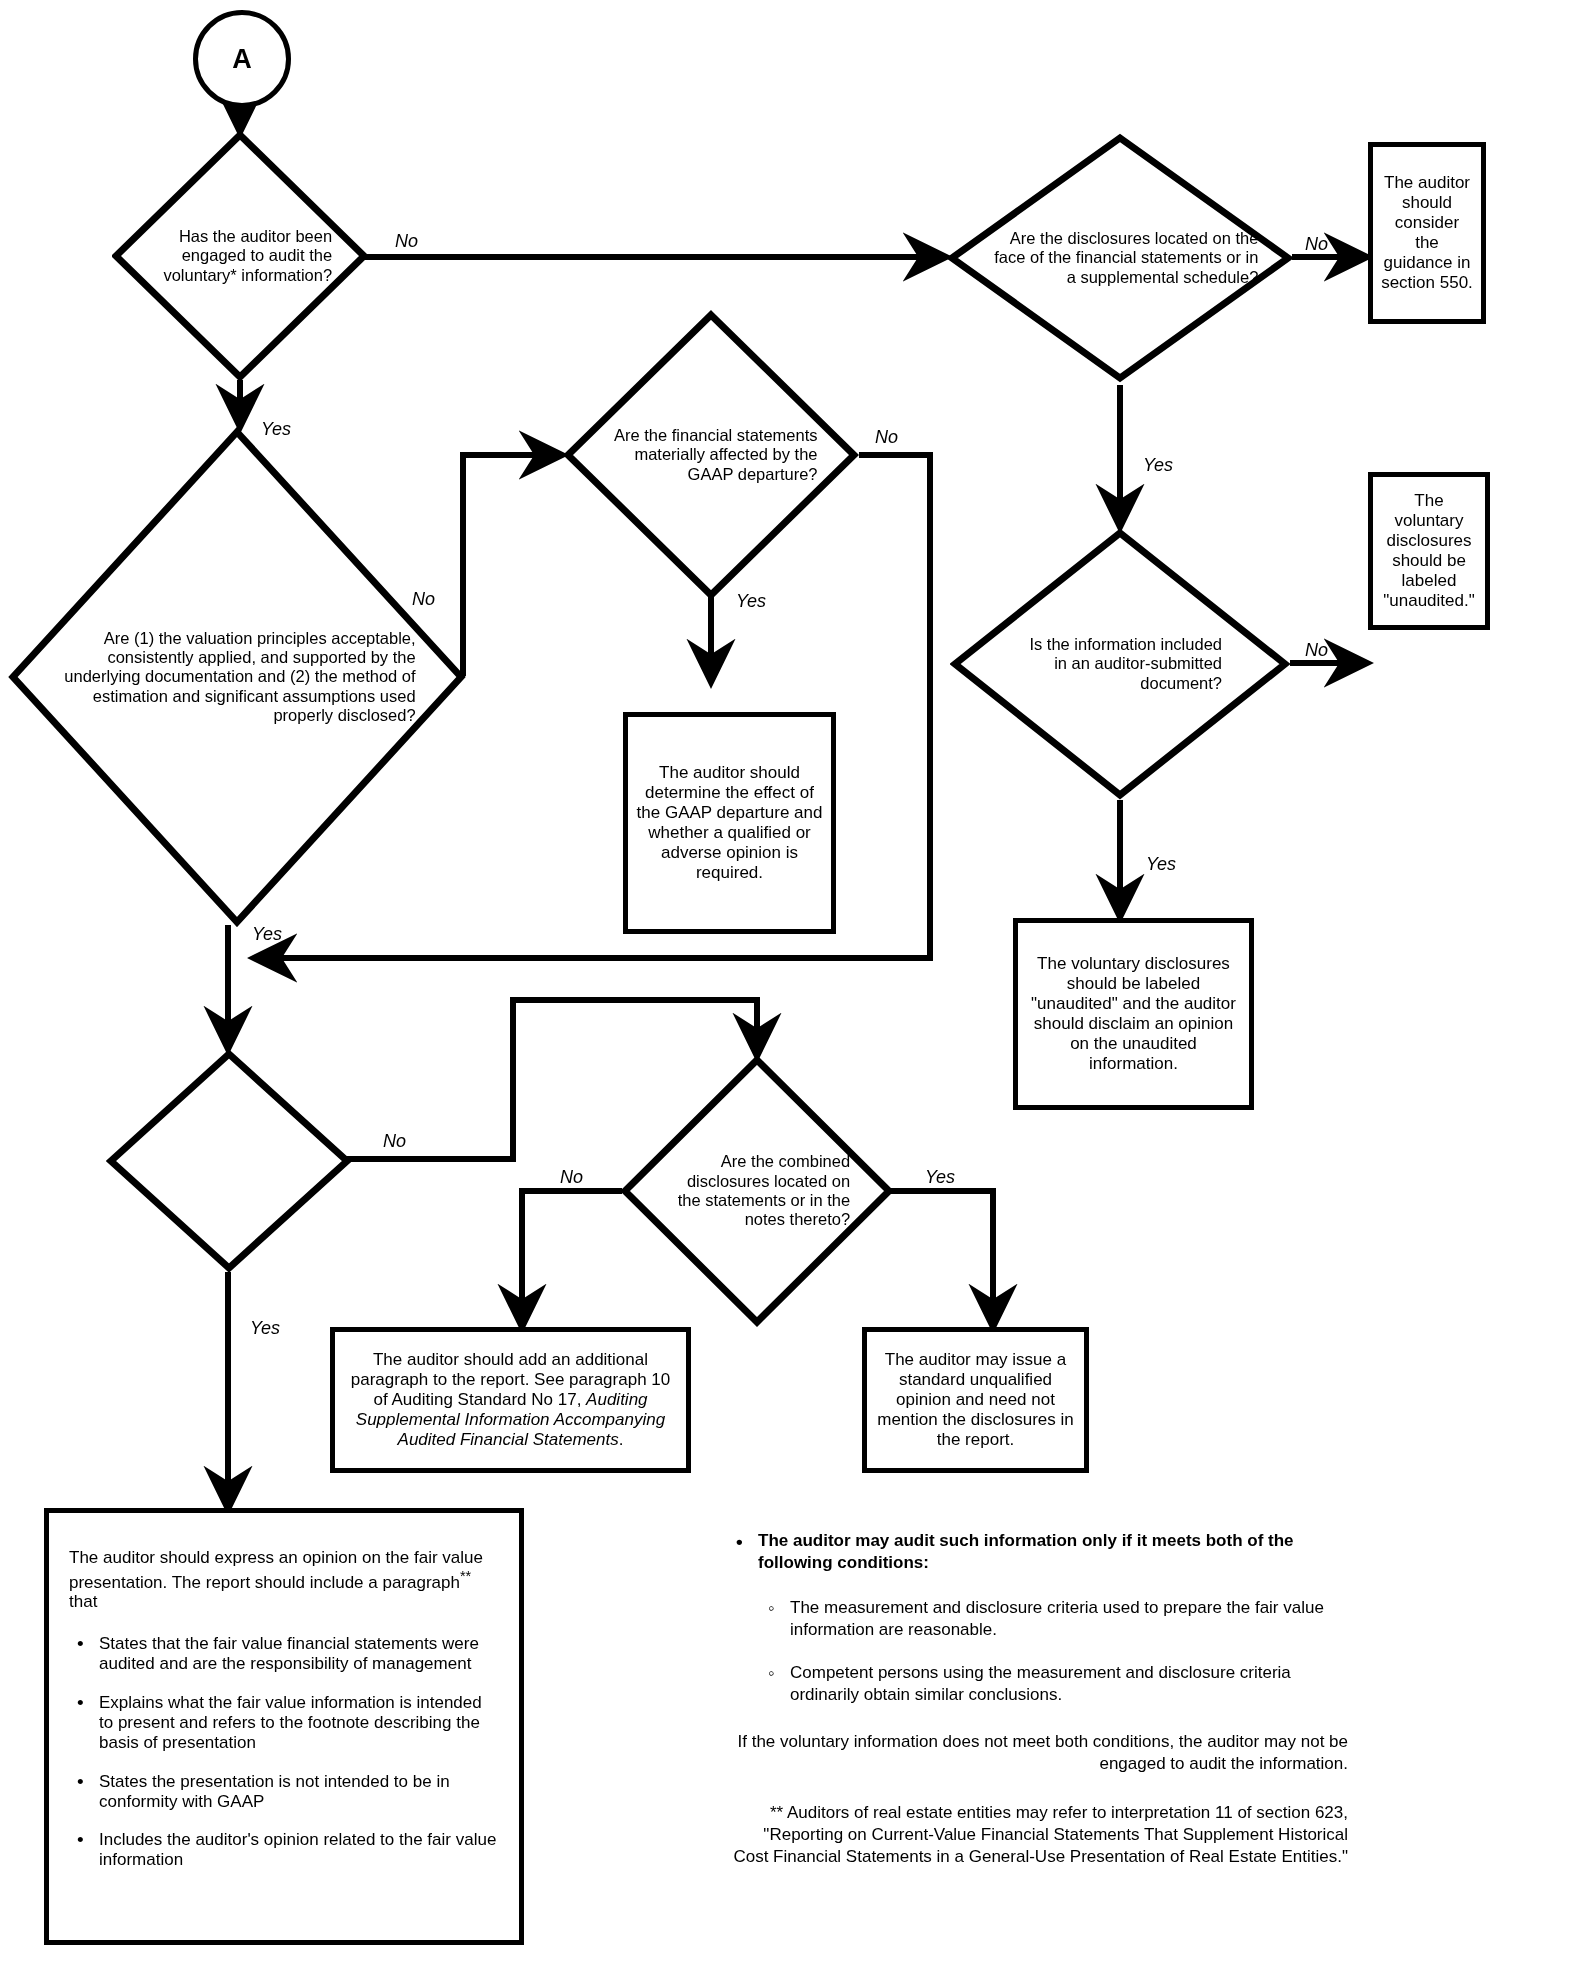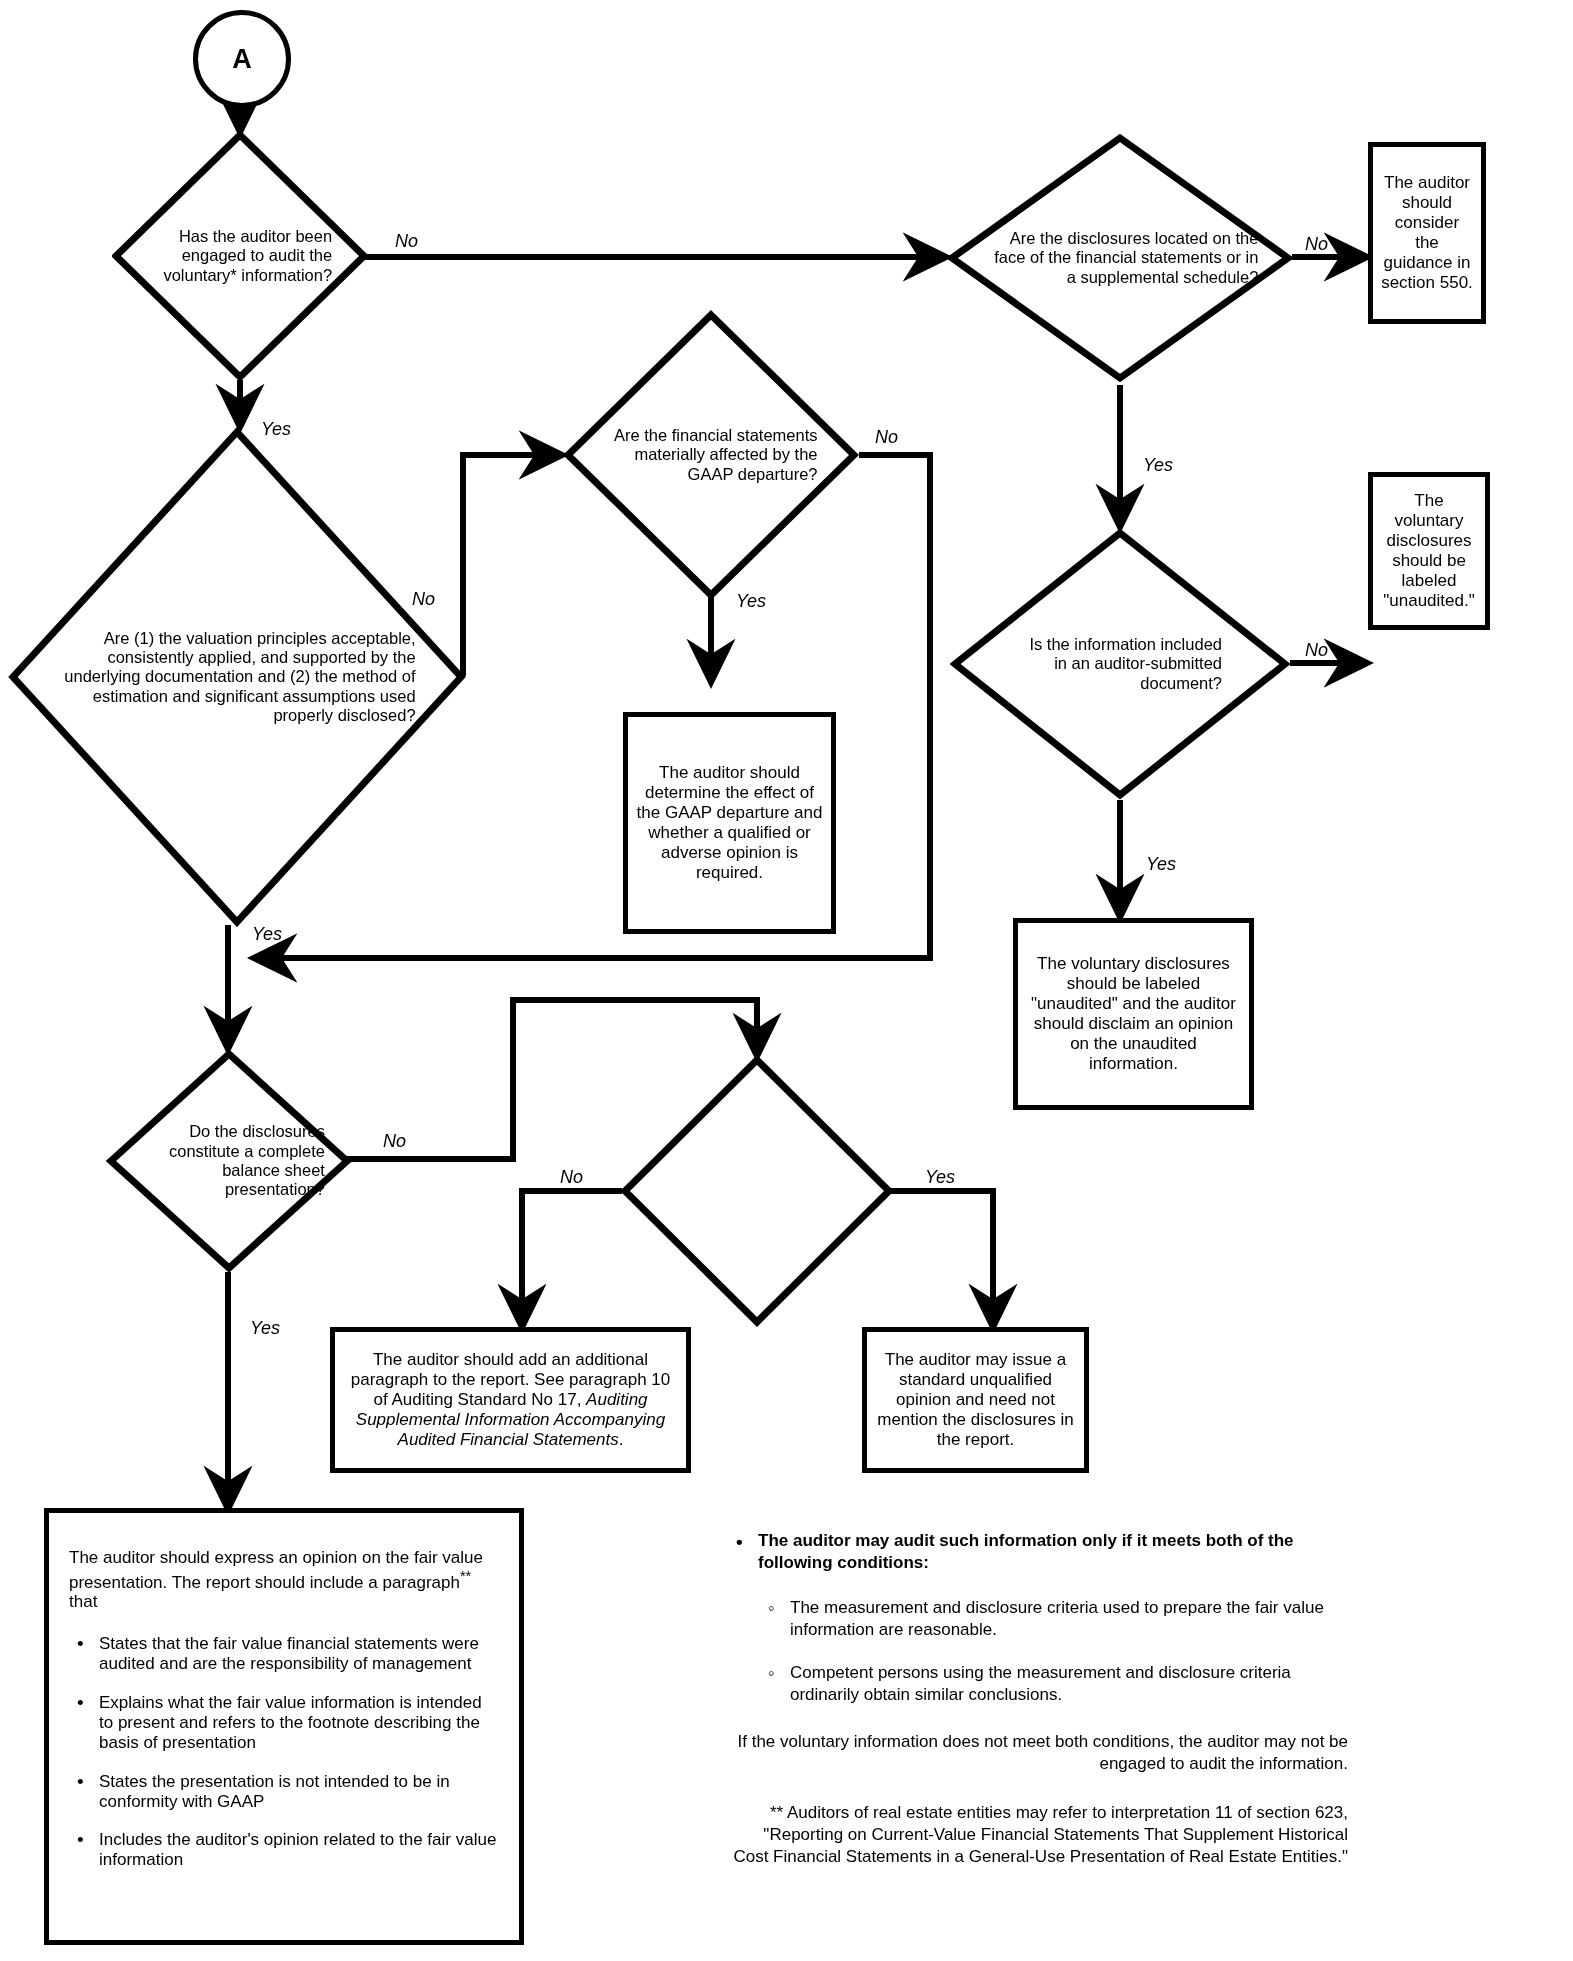--- a/index.html
+++ b/index.html
@@ -133,27 +133,27 @@
   </div>
 
   <div class="box" style="left:1013px;top:918px;width:241px;height:192px;font-size:17px;">
     <div class="inner">The voluntary disclosures should be labeled "unaudited" and the auditor should disclaim an opinion on the unaudited information.</div>
   </div>
 
   <div class="diamond" style="left:106px;top:1049px;width:246px;height:224px;">
     <svg class="dshape" viewBox="0 0 246 224">
       <polygon points="123,5 241,112 123,219 5,112" fill="#fff" stroke="#000" stroke-width="7"></polygon>
     </svg>
-    <div class="dtext" style="font-size:16.5px;left:11%;width:78%;">Do the disclosures constitute a complete balance sheet presentation?</div>
   </div>
 
   <div class="diamond" style="left:620px;top:1055px;width:274px;height:272px;">
     <svg class="dshape" viewBox="0 0 274 272">
       <polygon points="137,5 269,136 137,267 5,136" fill="#fff" stroke="#000" stroke-width="7"></polygon>
     </svg>
+    <div class="dtext" style="font-size:16.5px;left:16%;width:68%;">Are the combined disclosures located on the statements or in the notes thereto?</div>
   </div>
 
   <div class="box" style="left:330px;top:1327px;width:361px;height:146px;font-size:17px;">
     <div class="inner">
       <span>The auditor should add an additional paragraph to the report. See paragraph 10 of Auditing Standard No 17, </span><span class="ital">Auditing Supplemental Information Accompanying Audited Financial Statements</span><span>.</span>
     </div>
   </div>
 
   <div class="box" style="left:44px;top:1508px;width:480px;height:437px;font-size:17px;align-items:flex-start;">
     <div class="inner" style="text-align:left;padding:18px 20px;">

